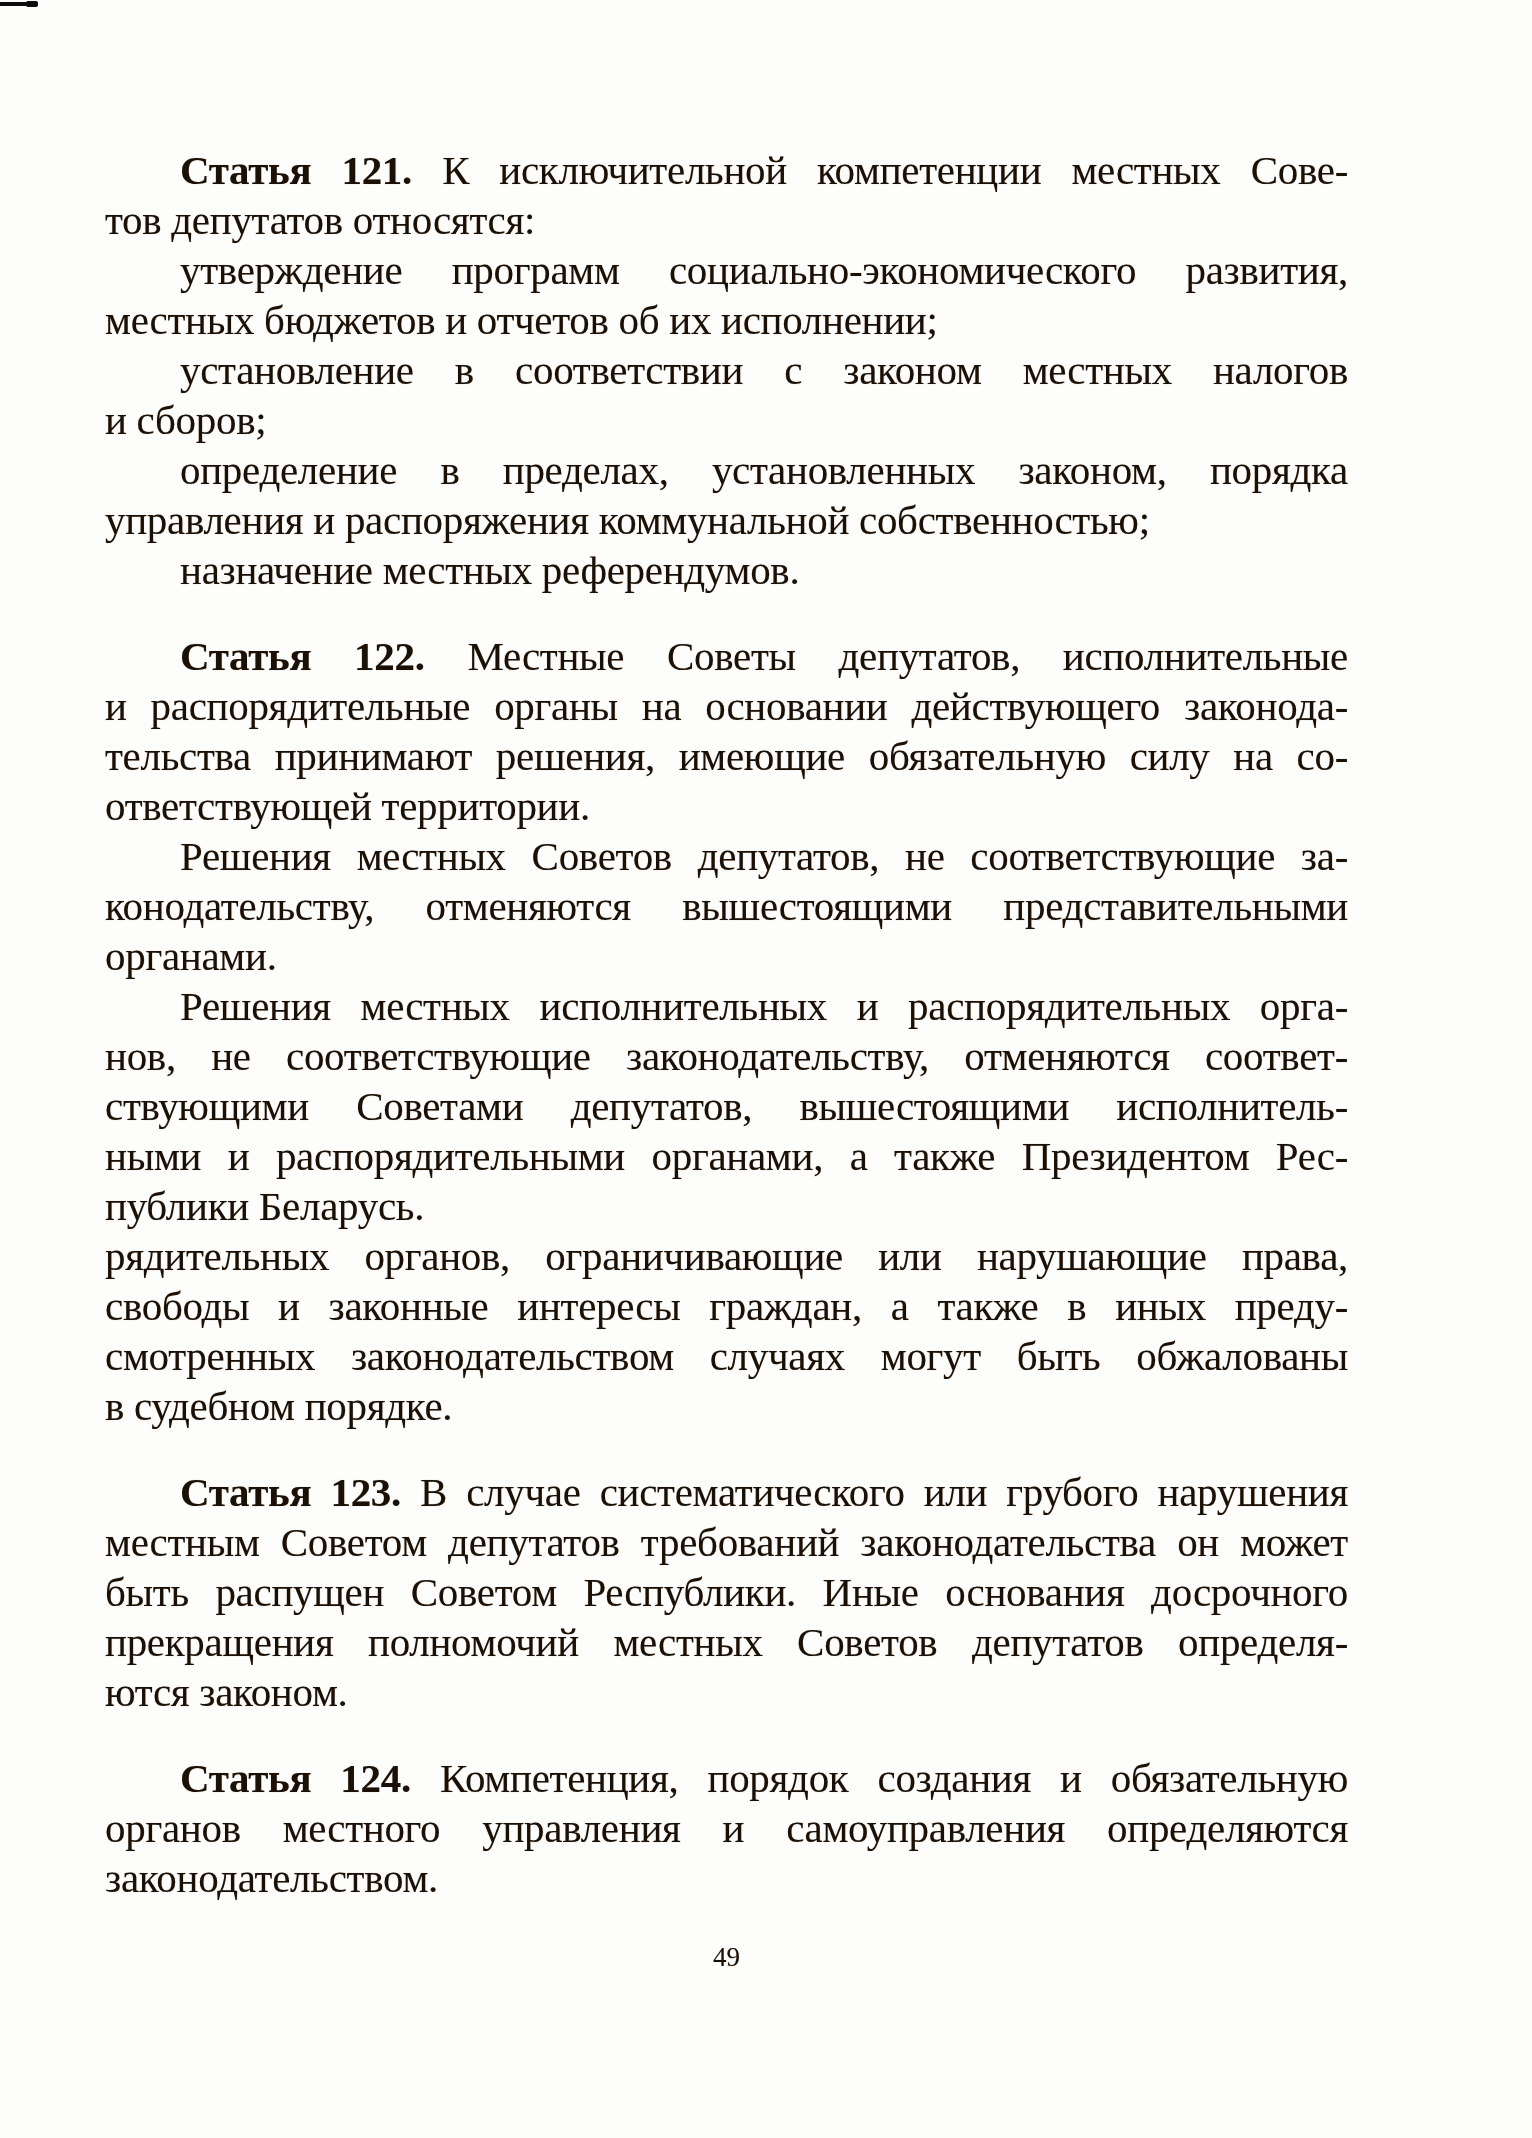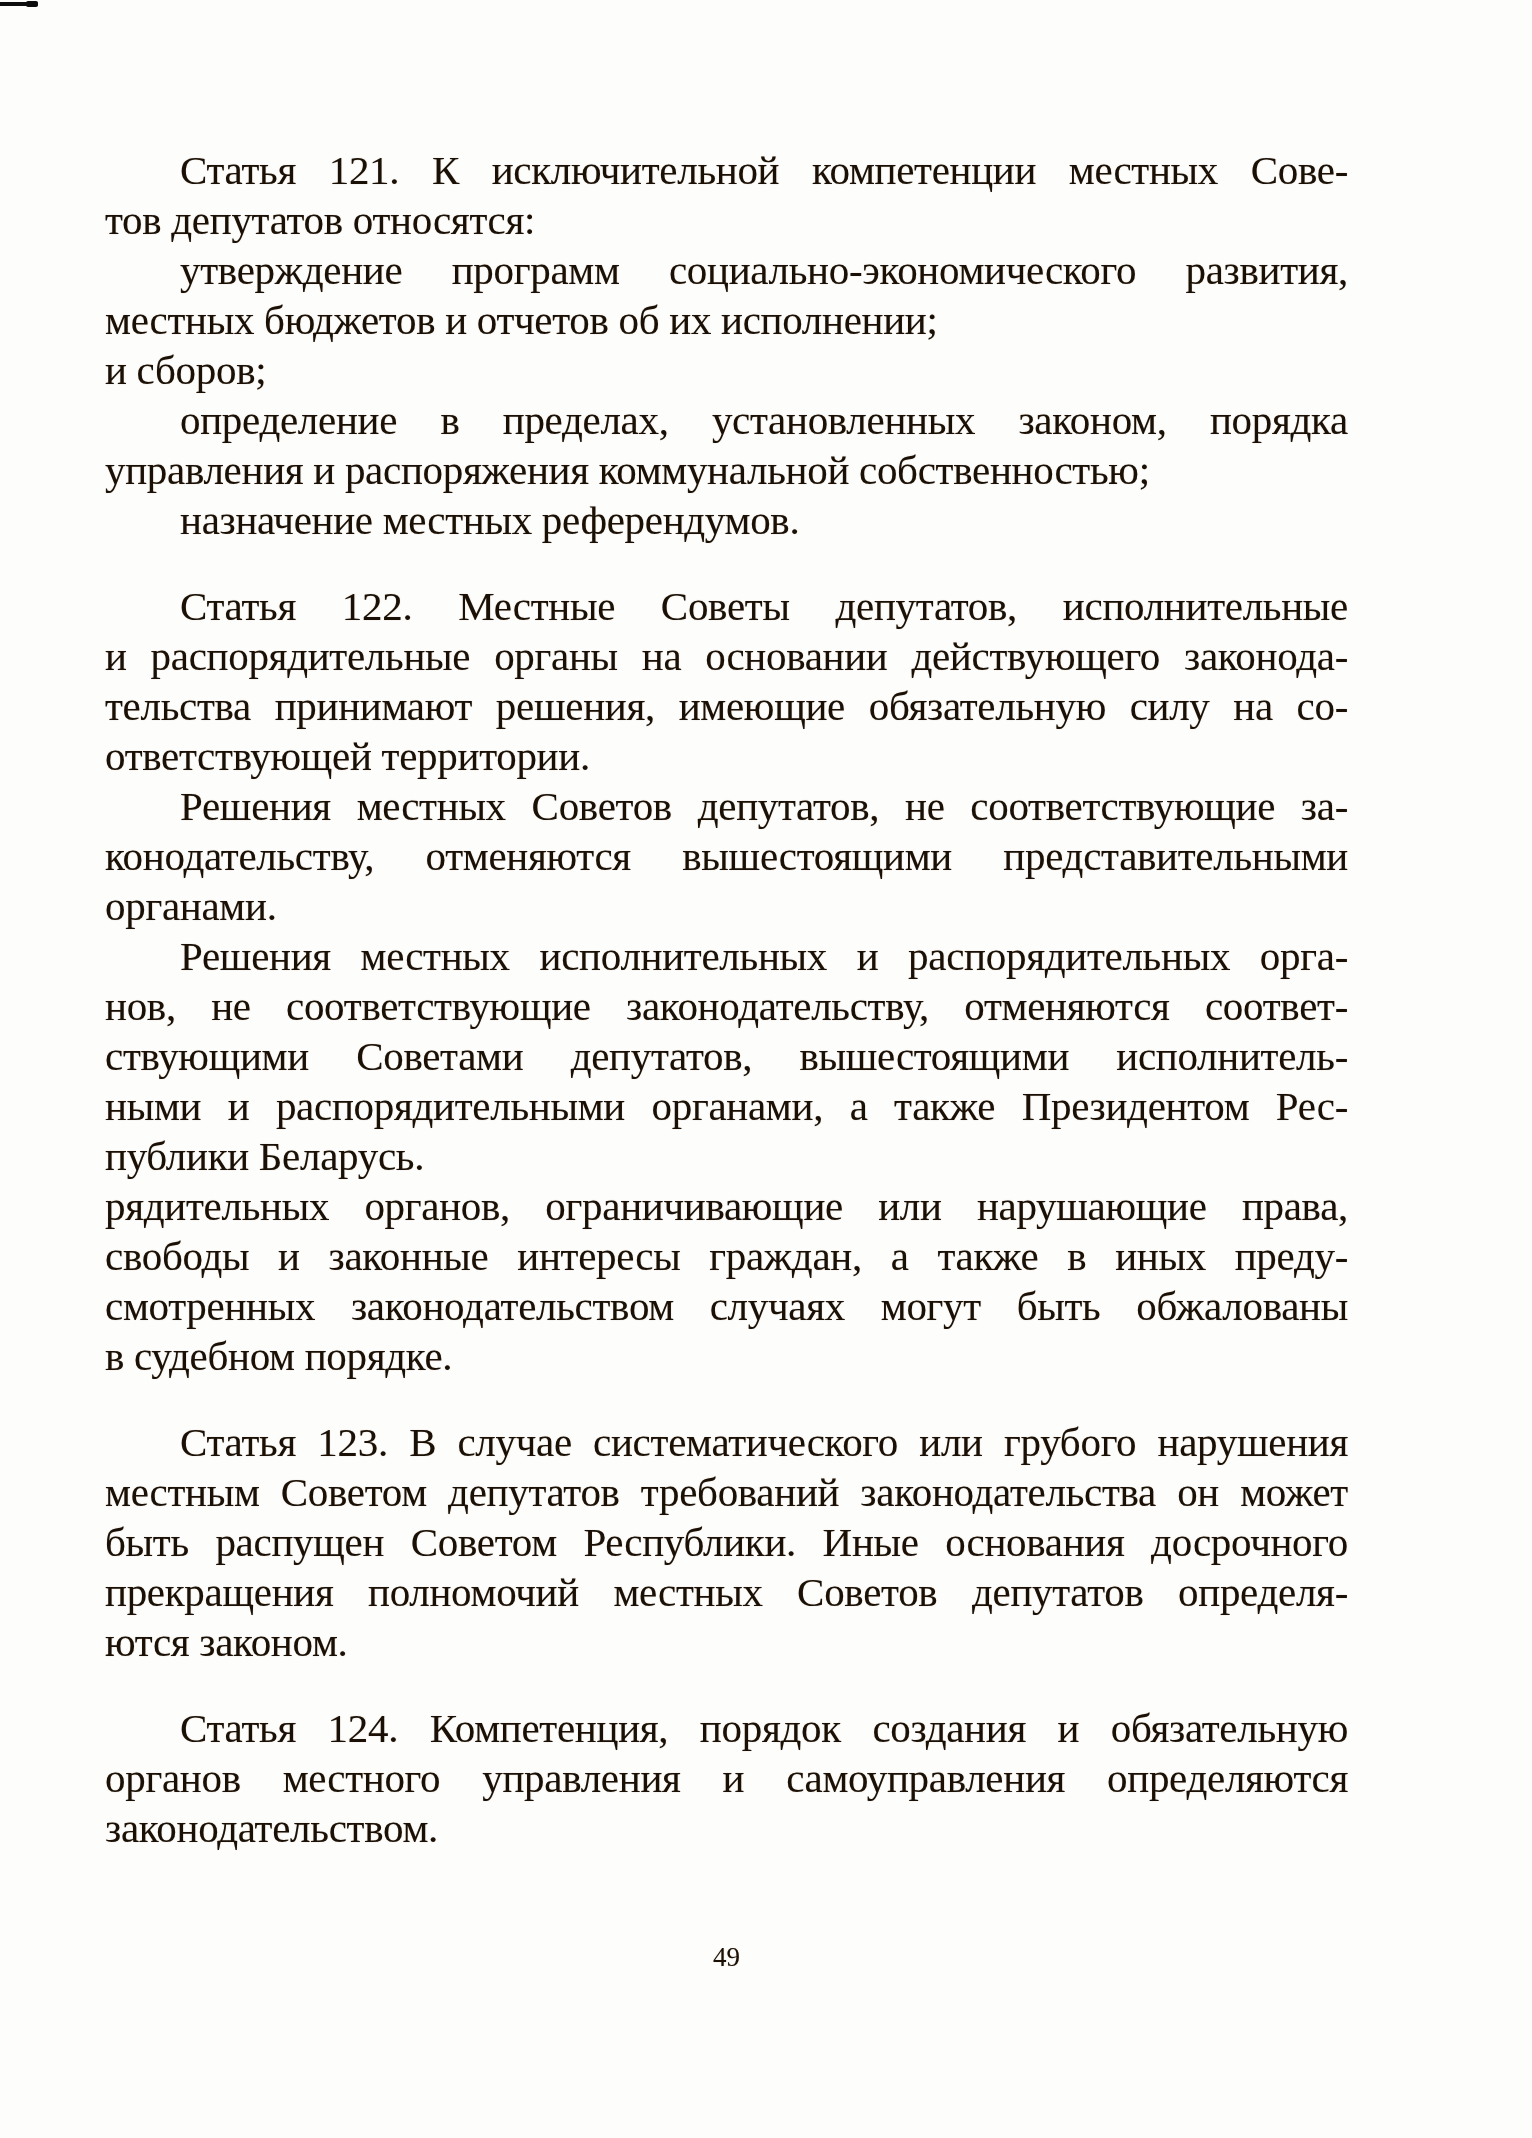--- a/index.html
+++ b/index.html
@@ -53,21 +53,21 @@
     min-height: 50px;
   }
   .line.indent {
     text-indent: 75px;
   }
   .line.fill {
     text-align: justify;
     text-align-last: justify;
   }
   .b {
-    font-weight: normal;
+    font-weight: bold;
   }
   .pagenum {
     position: absolute;
     left: 105px;
     top: 1932px;
     width: 1243px;
     text-align: center;
     font-size: 27px;
     line-height: 50px;
     text-shadow: 0 0 1px rgba(80, 52, 10, 0.35);
@@ -77,20 +77,21 @@
 <body>
 
 <div class="page">
   <div class="scan-artifact"></div>
   <div class="text-block">
       <div class="article">
         <div class="line indent fill"><span class="b">Статья 121.</span> <span>К исключительной компетенции местных Сове-</span></div>
         <div class="line">тов депутатов относятся:</div>
         <div class="line indent fill">утверждение программ социально-экономического развития,</div>
         <div class="line">местных бюджетов и отчетов об их исполнении;</div>
+        <div class="line indent fill">установление в соответствии с законом местных налогов</div>
         <div class="line">и сборов;</div>
         <div class="line indent fill">определение в пределах, установленных законом, порядка</div>
         <div class="line">управления и распоряжения коммунальной собственностью;</div>
         <div class="line indent">назначение местных референдумов.</div>
       </div>
       <div class="article">
         <div class="line indent fill"><span class="b">Статья 122.</span> <span>Местные Советы депутатов, исполнительные</span></div>
         <div class="line fill">и распорядительные органы на основании действующего законода-</div>
         <div class="line fill">тельства принимают решения, имеющие обязательную силу на со-</div>
         <div class="line">ответствующей территории.</div>

